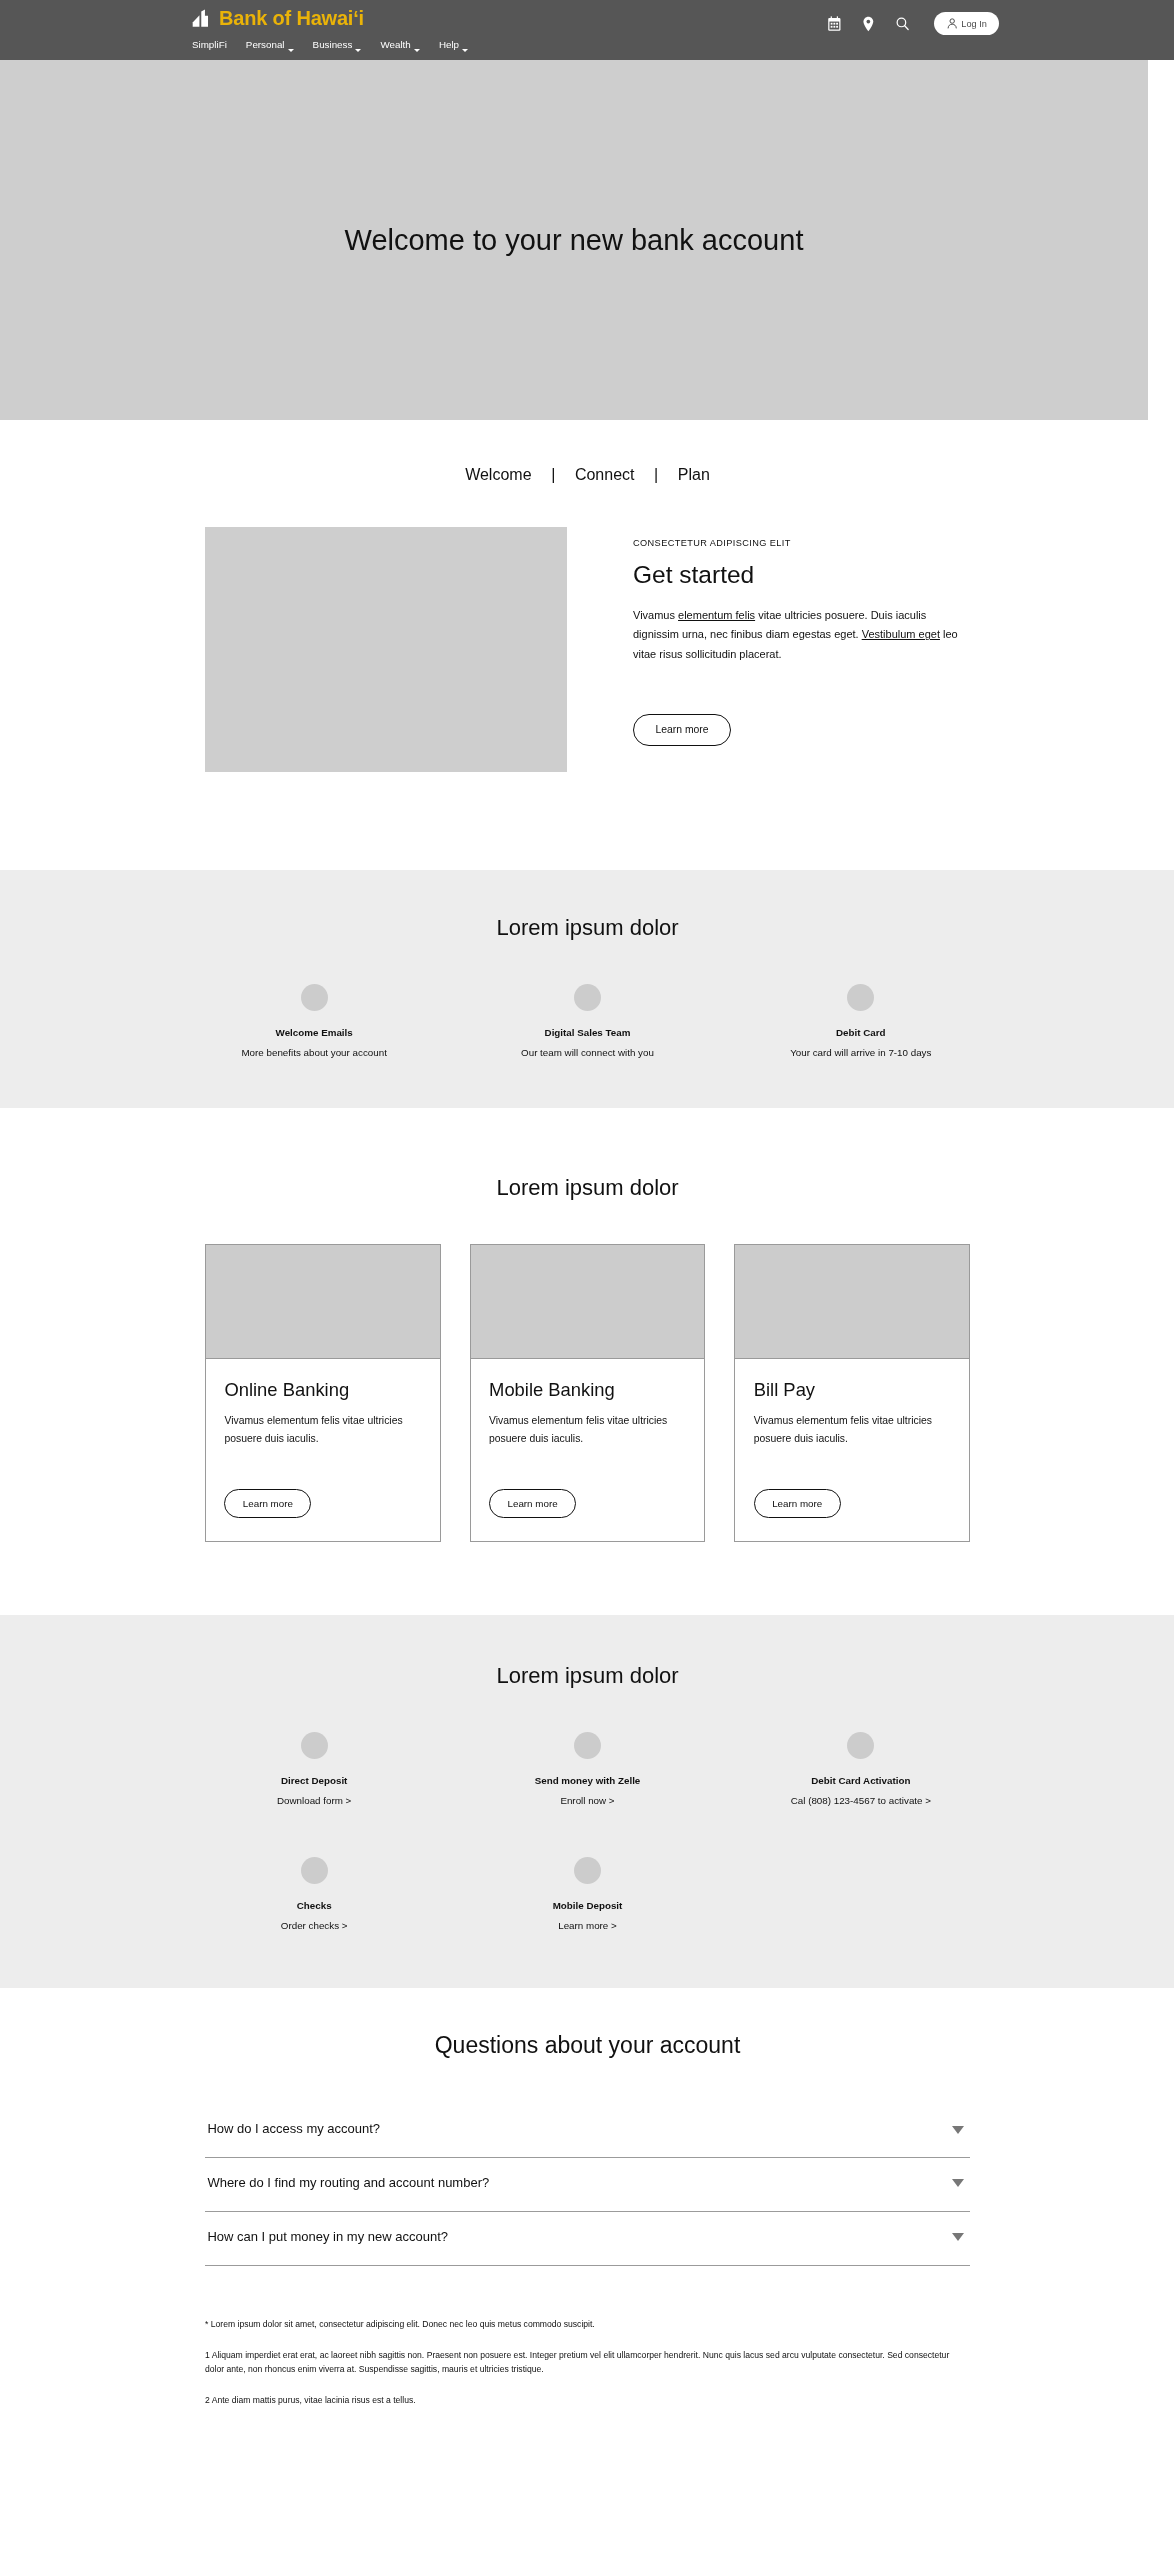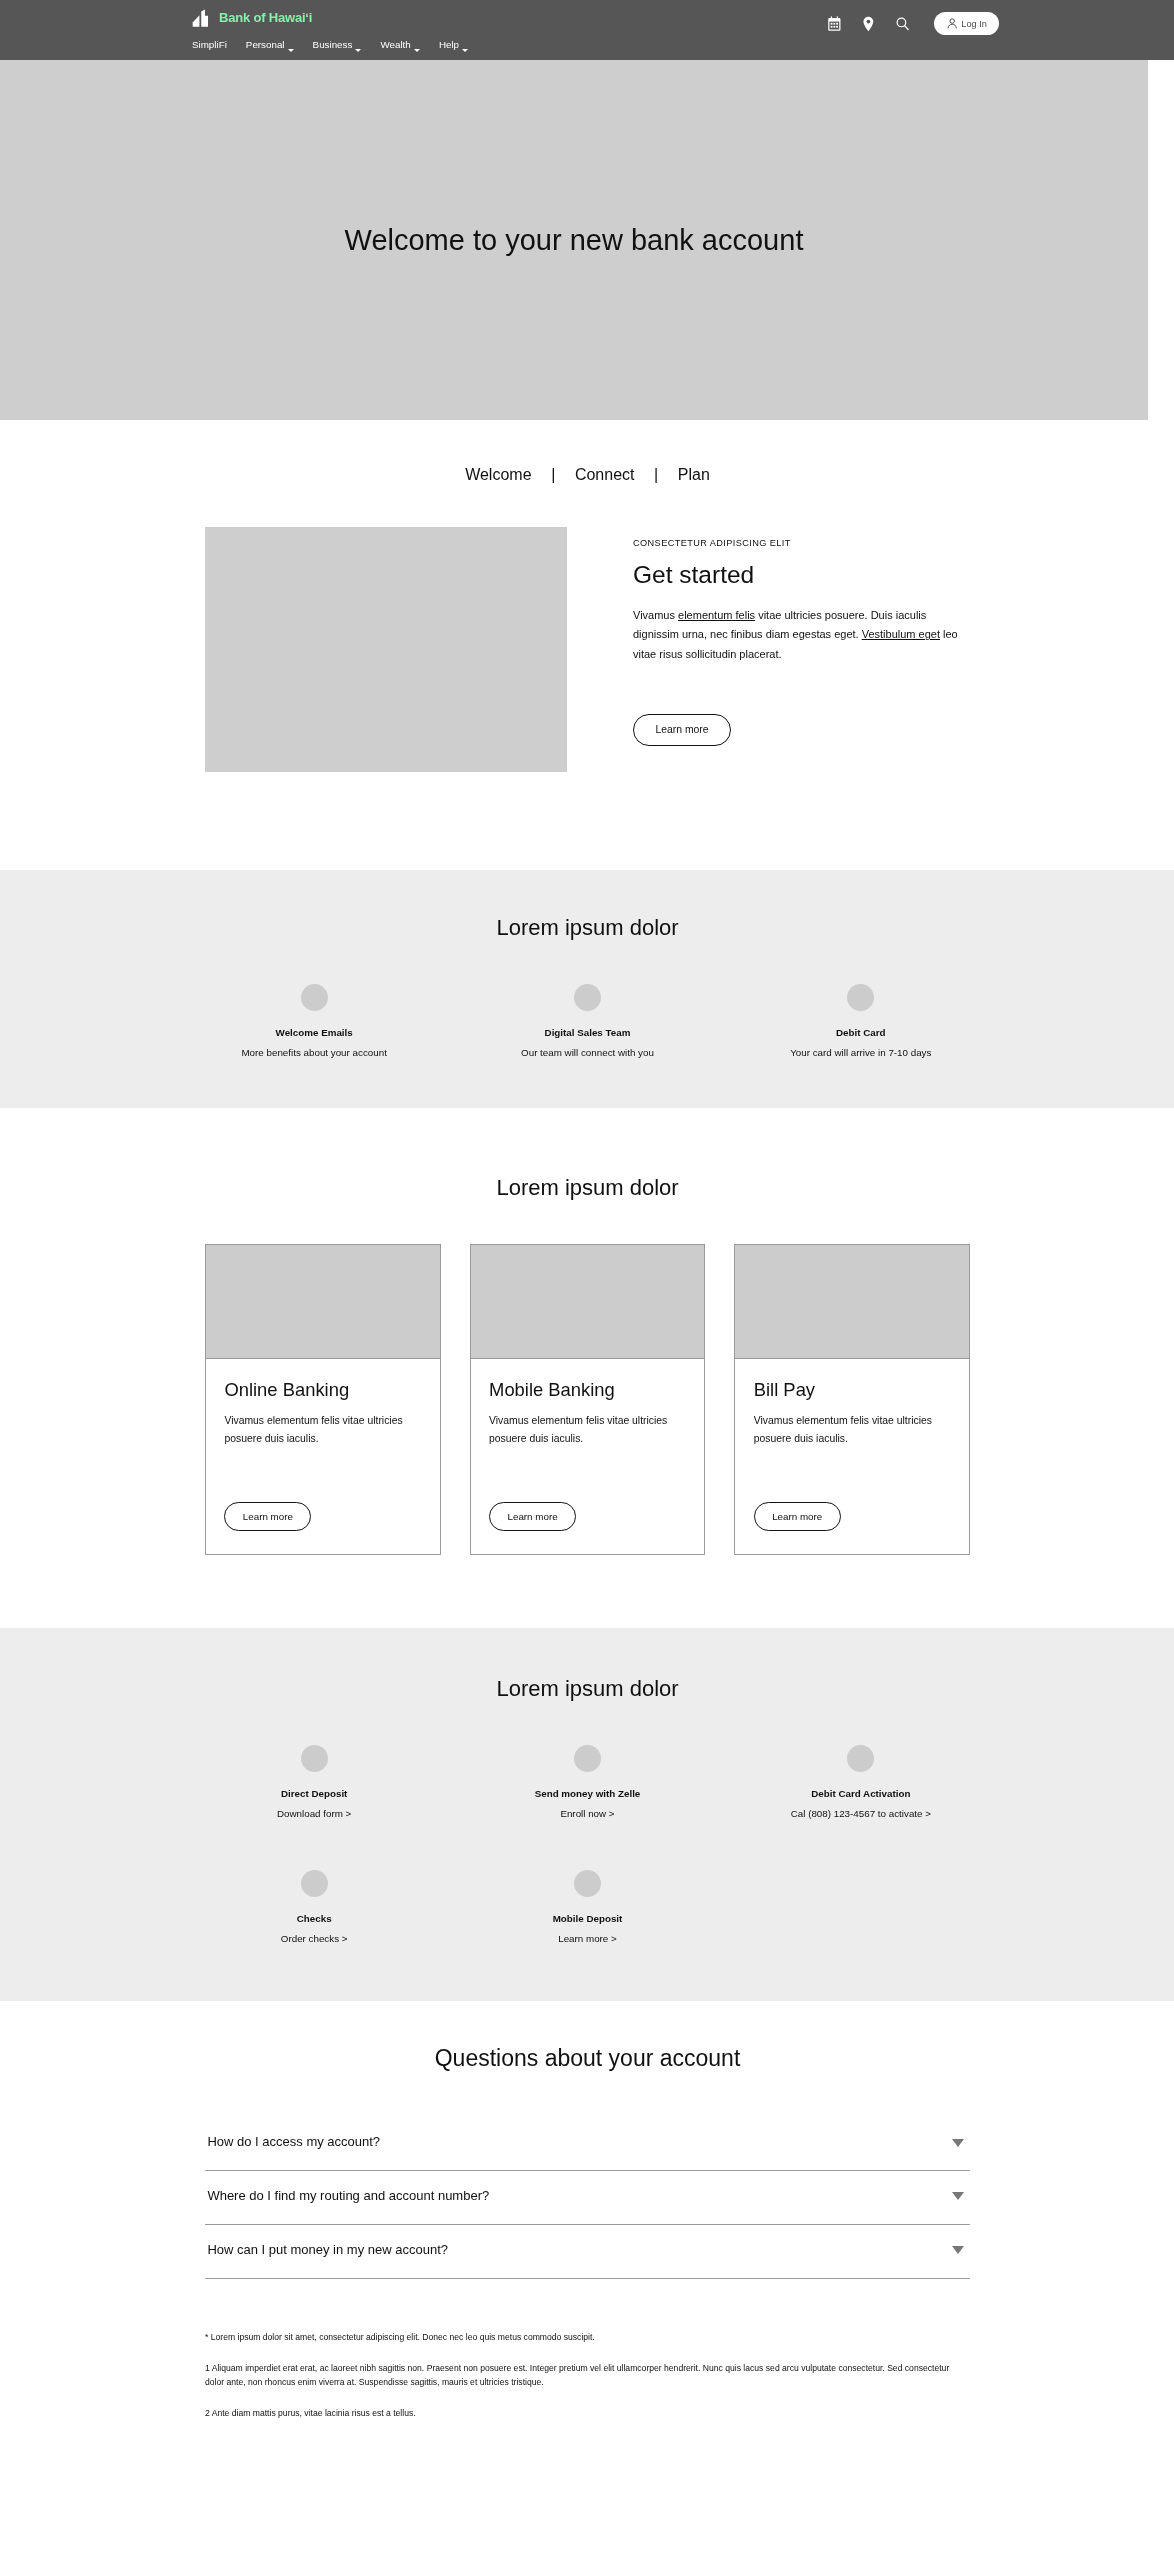--- a/index.html
+++ b/index.html
@@ -26,22 +26,22 @@
   .brand {
     position: absolute;
     left: 192px;
     top: 8.6px;
     display: flex;
     align-items: center;
     gap: 6.1px;
   }
   .brand-mark { width: 21px; height: 18.4px; display: block; }
   .brand-name {
-    color: #86efac;
-    font-size: 13px;
+    color: #eab308;
+    font-size: 20px;
     font-weight: bold;
     letter-spacing: -0.2px;
     line-height: 18.4px;
     white-space: nowrap;
   }
   .main-nav {
     position: absolute;
     left: 192px;
     top: 39px;
     display: flex;
@@ -263,21 +263,21 @@
   .card-body { padding: 18.4px 18.4px 23px 18.4px; }
   .card-title {
     font-size: 18.4px;
     font-weight: normal;
     line-height: 23px;
     margin-bottom: 11px;
   }
   .card-text {
     font-size: 10.4px;
     line-height: 18.4px;
-    margin-bottom: 26px;
+    margin-bottom: 13px;
   }
   .card .btn-pill { height: 29px; min-width: 87px; font-size: 9.8px; }
 
   
   .band-grey2 {
     width: 1175px;
     background: #ededed;
     padding: 47px 0 55px 0;
   }
   .six-grid {

